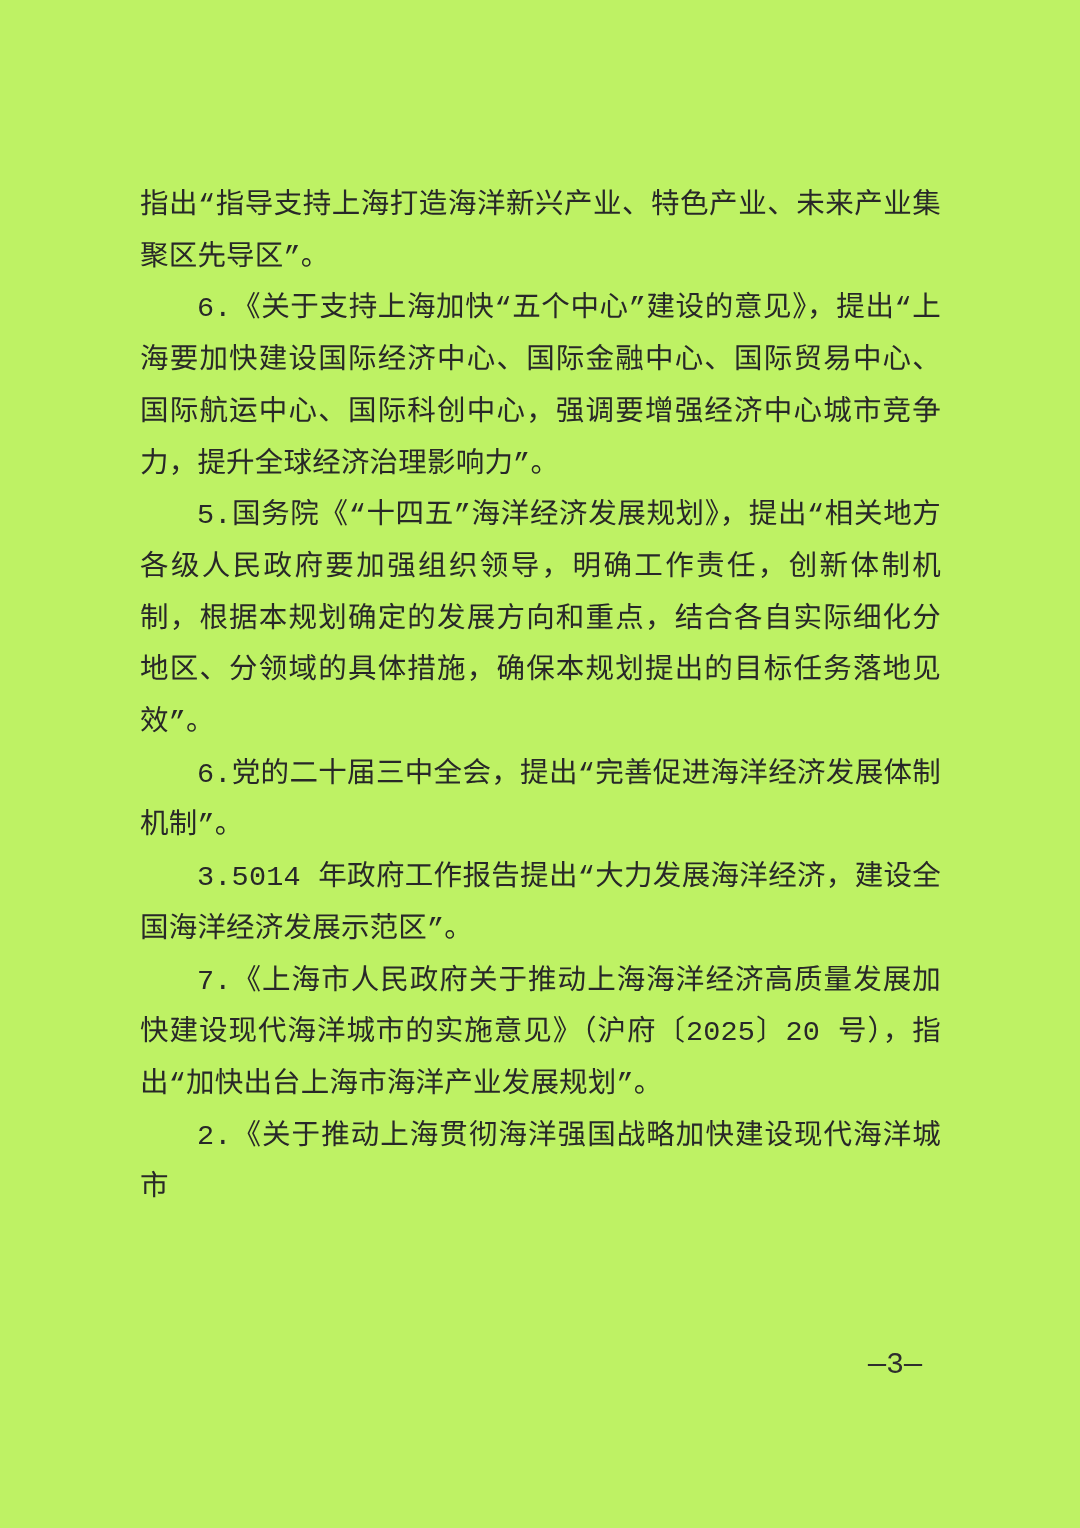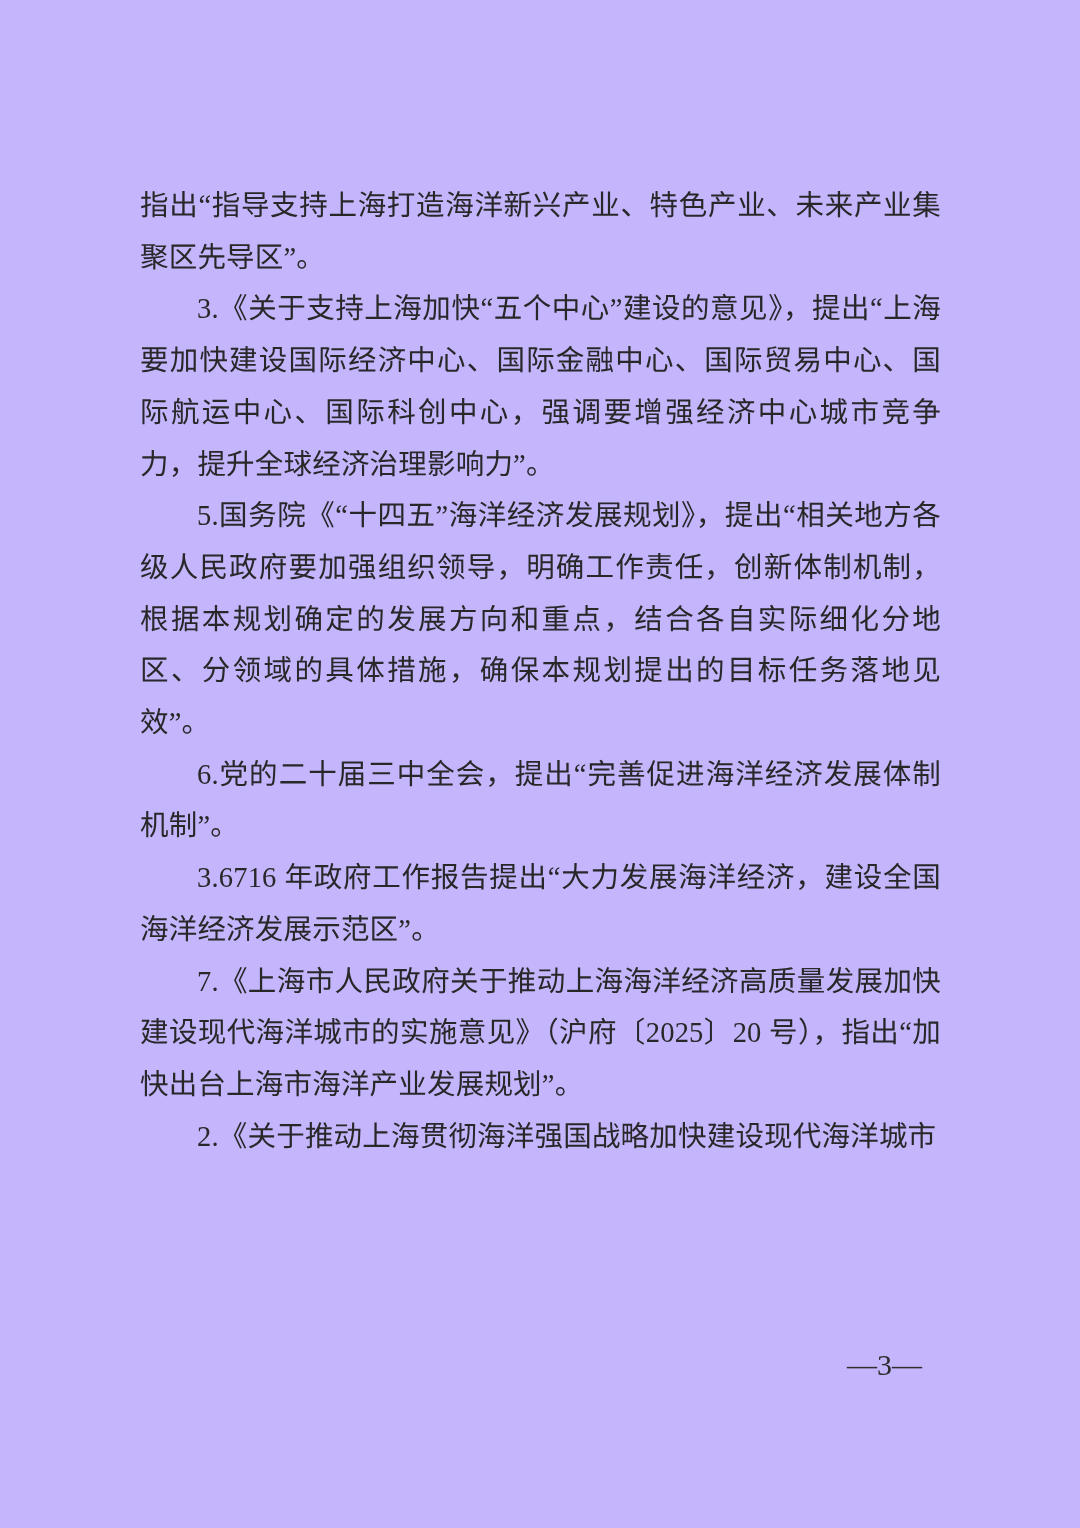--- a/index.html
+++ b/index.html
@@ -7,22 +7,22 @@
     padding: 0;
     width: 1080px;
     height: 1528px;
     overflow: hidden;
     background: #ffffff;
   }
   .page {
     position: relative;
     width: 1080px;
     height: 1528px;
-    background: #c4b5fd;
-    font-family: Liberation Serif, serif;
+    background: #bef264;
+    font-family: Liberation Mono, monospace;
     color: #282828;
   }
   .doc-body {
     position: absolute;
     left: 140px;
     top: 180px;
     width: 801px;
     font-size: 28.5px;
     line-height: 51.7px;
     text-align: justify;
@@ -47,21 +47,21 @@
     letter-spacing: 0;
     white-space: nowrap;
   }
 </style>
 </head>
 <body>
 
 <div class="page">
   <div class="doc-body">
       <p class="para">指出“指导支持上海打造海洋新兴产业、特色产业、未来产业集聚区先导区”。</p>
-      <p class="para indent">3.《关于支持上海加快“五个中心”建设的意见》，提出“上海要加快建设国际经济中心、国际金融中心、国际贸易中心、国际航运中心、国际科创中心，强调要增强经济中心城市竞争力，提升全球经济治理影响力”。</p>
+      <p class="para indent">6.《关于支持上海加快“五个中心”建设的意见》，提出“上海要加快建设国际经济中心、国际金融中心、国际贸易中心、国际航运中心、国际科创中心，强调要增强经济中心城市竞争力，提升全球经济治理影响力”。</p>
       <p class="para indent">5.国务院《“十四五”海洋经济发展规划》，提出“相关地方各级人民政府要加强组织领导，明确工作责任，创新体制机制，根据本规划确定的发展方向和重点，结合各自实际细化分地区、分领域的具体措施，确保本规划提出的目标任务落地见效”。</p>
       <p class="para indent">6.党的二十届三中全会，提出“完善促进海洋经济发展体制机制”。</p>
-      <p class="para indent">3.6716 年政府工作报告提出“大力发展海洋经济，建设全国海洋经济发展示范区”。</p>
+      <p class="para indent">3.5014 年政府工作报告提出“大力发展海洋经济，建设全国海洋经济发展示范区”。</p>
       <p class="para indent">7.《上海市人民政府关于推动上海海洋经济高质量发展加快建设现代海洋城市的实施意见》（沪府〔2025〕20 号），指出“加快出台上海市海洋产业发展规划”。</p>
       <p class="para indent">2.《关于推动上海贯彻海洋强国战略加快建设现代海洋城市</p>
     </div>
   <div class="page-number">—3—</div>
 </div>
 
 </body></html>

